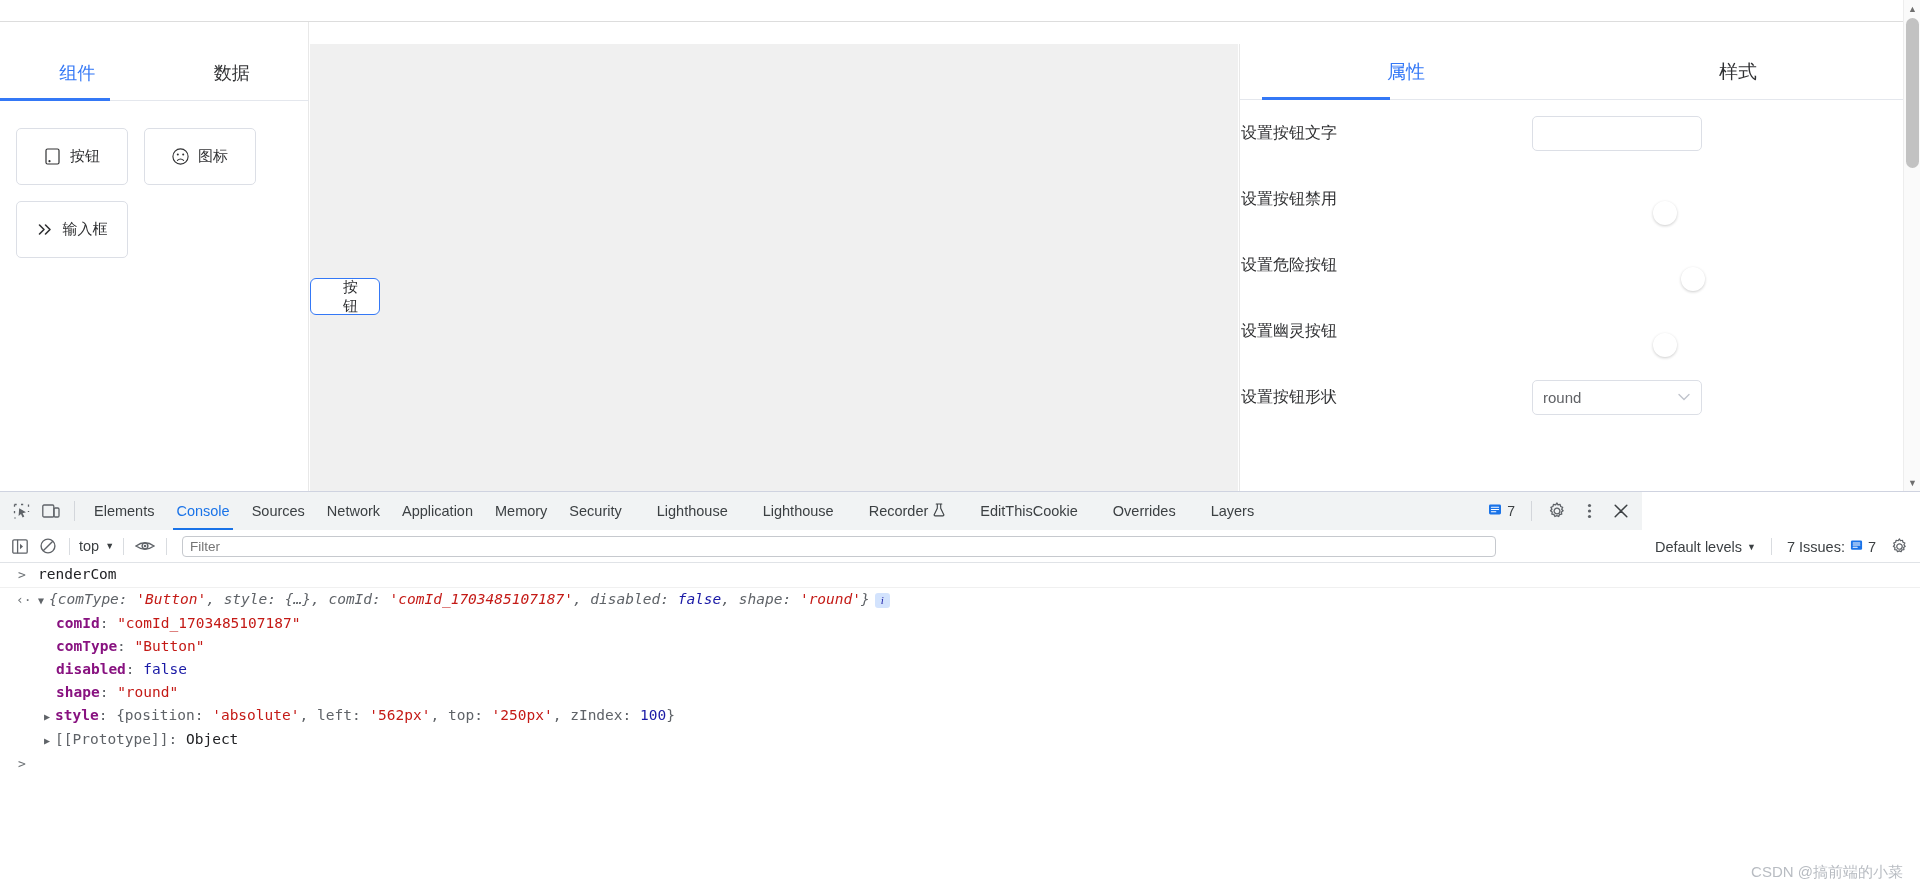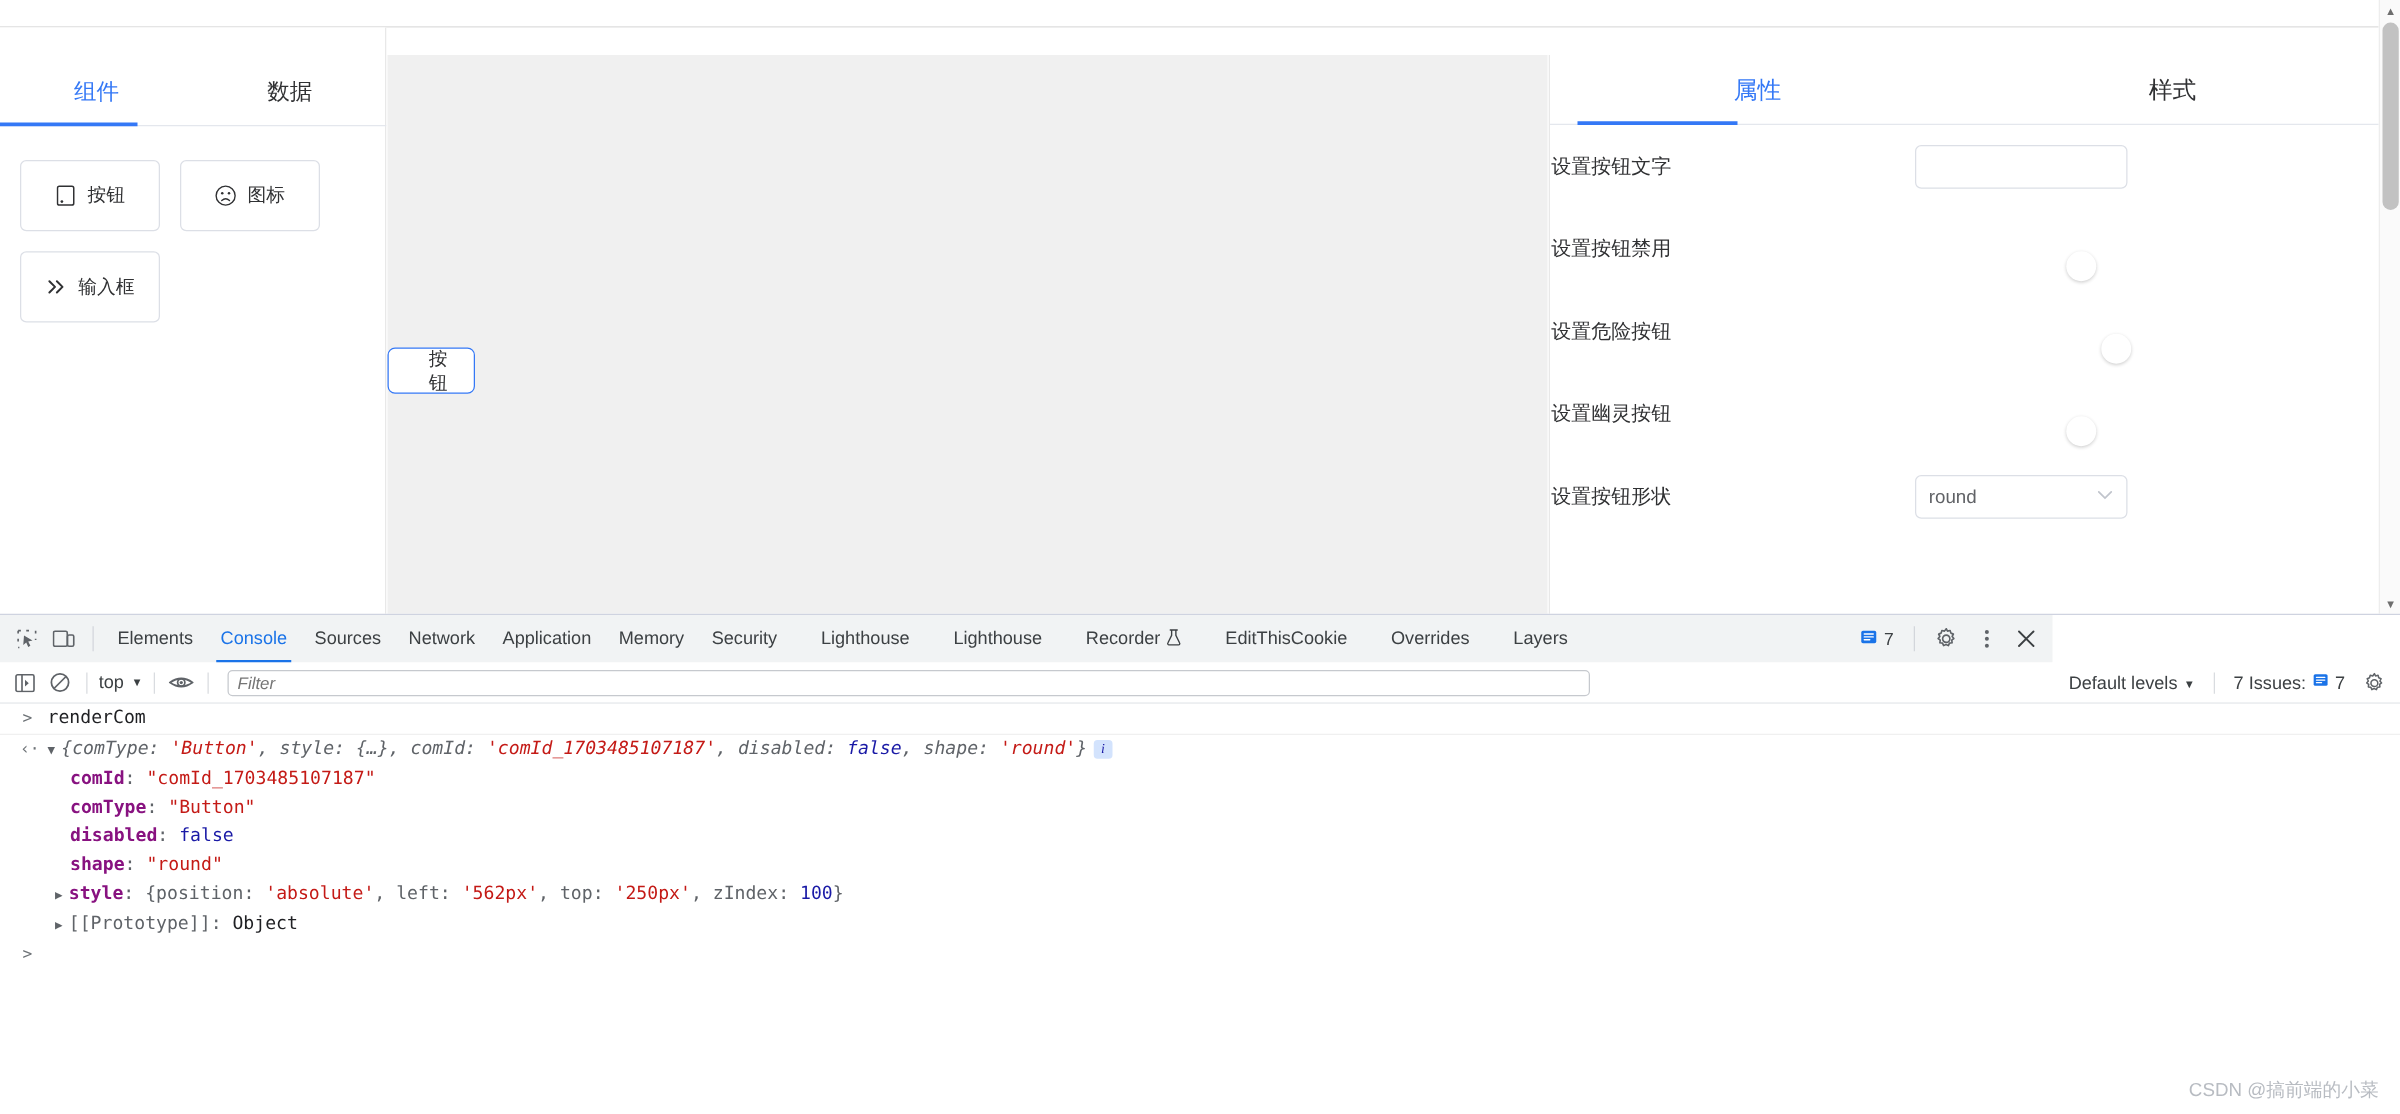--- a/index.html
+++ b/index.html
@@ -111,25 +111,24 @@
   .issue-chip .msgicon { color: #1a73e8; font-size: 14px; }
 
   .dt-filterbar {
     position: absolute; left: 0; top: 38px; width: 1920px; height: 33px;
     background: #fff; border-bottom: 1px solid #e0e3e7; display: flex; align-items: center; padding-left: 6px;
   }
   .fb-icon { width: 28px; height: 26px; display: flex; align-items: center; justify-content: center; cursor: pointer; color: #5f6368; }
   .fb-sep { width: 1px; height: 17px; background: #d9dce0; margin: 0 7px; }
   .ctx-select { display: flex; align-items: center; gap: 6px; font-size: 14.5px; color: #3c4043; cursor: pointer; padding: 0 2px; }
   .filter-input {
-    flex: 0 0 auto; width: 1090px; height: 21px; margin-left: 8px;
+    flex: 0 0 auto; width: 1314px; height: 21px; margin-left: 8px;
     border: 1px solid #c6c9ce; border-radius: 4px; background: #fff;
     font-size: 13.5px; color: #3c4043; padding: 0 7px; outline: none;
     font-family: "Liberation Sans", sans-serif;
-    font-style: italic;
   }
   .fb-right { position: absolute; right: 6px; top: 0; height: 33px; display: flex; align-items: center; gap: 8px; font-size: 14.5px; color: #3c4043; }
   .levels-select { display: flex; align-items: center; gap: 5px; cursor: pointer; }
   .fb-right .issues { display: flex; align-items: center; gap: 5px; cursor: pointer; }
   .fb-right .issues .msgicon { color: #1a73e8; }
 
   .console-body { position: absolute; left: 0; top: 71px; width: 1920px; height: 329px; background: #fff; overflow: hidden; font-family: "DejaVu Sans Mono", "Liberation Mono", monospace; font-size: 14.5px; }
   .c-line { position: relative; padding: 3px 0 3px 20px; line-height: 17px; white-space: nowrap; }
   .c-line.input { color: #202124; }
   .c-line .prompt { position: absolute; left: 18px; top: 3px; color: #6e7377; font-size: 13px; }

